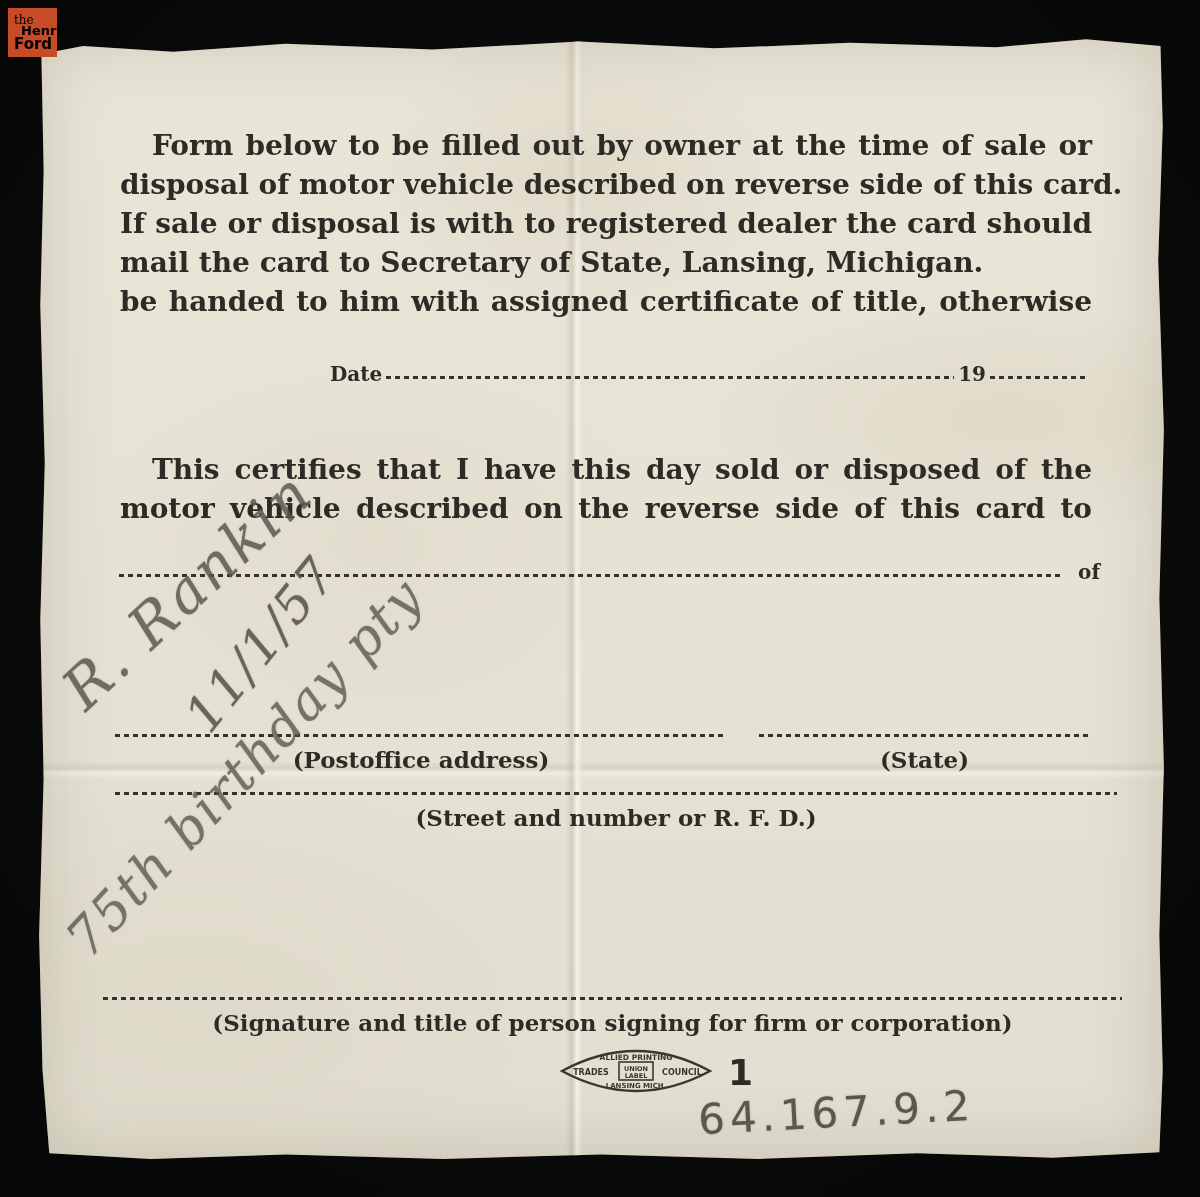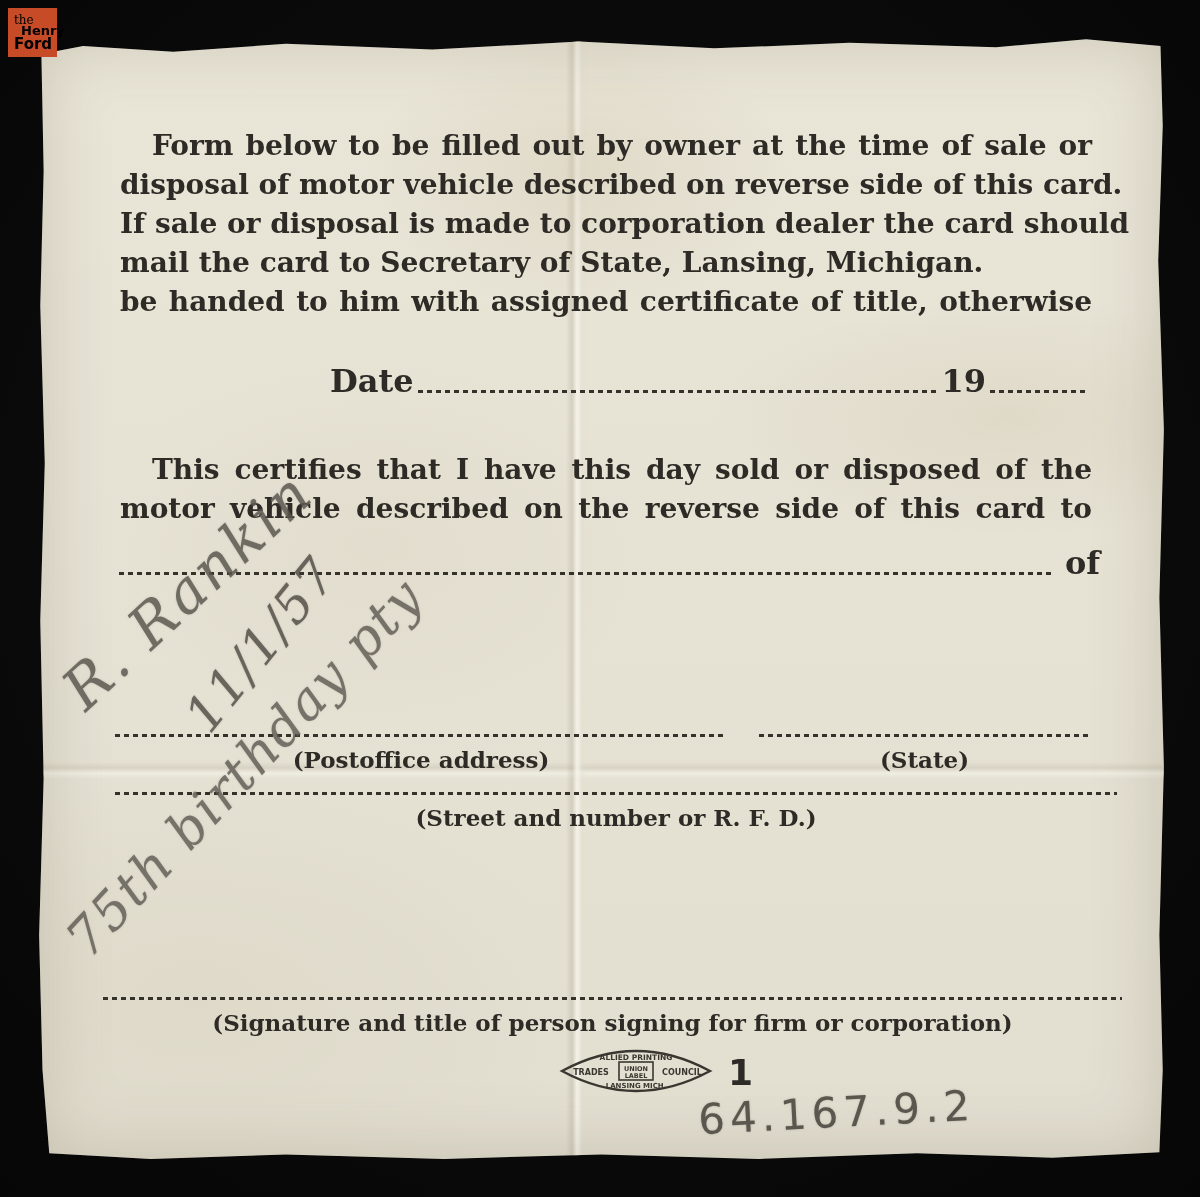--- a/index.html
+++ b/index.html
@@ -30,21 +30,21 @@
     box-shadow: inset 0 0 70px rgba(118,108,84,.28), 0 0 14px rgba(0,0,0,.9);
     clip-path: polygon(0.3% 1.6%, 4% 0.9%, 12% 1.4%, 22% 0.7%, 35% 1.2%, 48% 0.5%, 60% 1.1%, 72% 0.6%, 85% 1.0%, 93% 0.3%, 99.6% 0.9%, 99.8% 8%, 99.4% 20%, 99.9% 35%, 99.5% 50%, 99.9% 65%, 99.5% 80%, 99.8% 92%, 99.5% 99.3%, 90% 99.8%, 78% 99.4%, 64% 99.9%, 50% 99.5%, 36% 99.9%, 22% 99.5%, 10% 99.9%, 1% 99.4%, 0.4% 92%, 0.1% 80%, 0.5% 66%, 0.2% 52%, 0.6% 38%, 0.2% 24%, 0.5% 12%);
     color:#2e2b26;
   }
   .para{position:absolute;left:82px;width:972px;font-weight:bold;font-size:28px;line-height:39px;color:#2e2b26;}
   .para .ln{text-align:justify;text-align-last:justify;white-space:nowrap;}
   .para .ln.first{padding-left:32px;}
   .para .ln.last{text-align-last:left;}
   .dash{height:3px;align-self:flex-end;
     background-image:repeating-linear-gradient(90deg,#35322c 0 5px,transparent 5px 9px);}
-  .row{position:absolute;display:flex;align-items:baseline;font-weight:bold;font-size:32px;}
+  .row{position:absolute;display:flex;align-items:baseline;font-weight:bold;font-size:20px;}
   .row .dash{flex:1;margin:0 4px 7px 4px;}
   .fieldline{position:absolute;}
   .fieldline .lbl{margin-top:9px;text-align:center;font-weight:bold;font-size:23px;color:#2e2b26;}
   .pencil{
     position:absolute;color:#5b574f;font-style:italic;font-family:"DejaVu Serif",serif;
     text-shadow:0 0 2px rgba(91,87,79,.35);white-space:nowrap;z-index:3;
   }
   .stamp{position:absolute;left:520px;top:1008px;}
   .accession{font-size:42px;letter-spacing:5px;transform:rotate(-3deg);font-style:normal;font-family:"DejaVu Sans",sans-serif;}
 </style>
@@ -55,38 +55,38 @@
   <span class="the">the</span>
   <span class="henry">Henry</span>
   <span class="ford">Ford</span>
 </div>
 
 <div class="card">
 
   <div class="para" style="top:90px;">
     <div class="ln first">Form below to be filled out by owner at the time of sale or</div>
     <div class="ln">disposal of motor vehicle described on reverse side of this card.</div>
-    <div class="ln">If sale or disposal is made to corporation dealer the card should</div>
+    <div class="ln">If sale or disposal is with to registered dealer the card should</div>
     <div class="ln last">mail the card to Secretary of State, Lansing, Michigan.</div>
     <div class="ln">be handed to him with assigned certificate of title, otherwise</div>
   </div>
 
   <div class="row" style="left:292px;right:73px;top:326px;">
     <span>Date</span>
     <span class="dash"></span>
     <span>19</span>
     <span class="dash" style="flex:0 0 98px;"></span>
   </div>
 
   <div class="para" style="top:414px;">
     <div class="ln first">This certifies that I have this day sold or disposed of the</div>
     <div class="ln">motor vehicle described on the reverse side of this card to</div>
   </div>
 
-  <div class="row" style="left:77px;right:65px;top:508px;">
+  <div class="row" style="left:77px;right:65px;top:524px;">
     <span class="dash"></span>
     <span style="margin-left:10px;">of</span>
   </div>
 
   <div class="fieldline" style="left:77px;right:75px;top:698px;display:flex;gap:32px;">
     <div style="flex:0 0 612px;">
       <div class="dash"></div>
       <div class="lbl">(Postoffice address)</div>
     </div>
     <div style="flex:1;">

